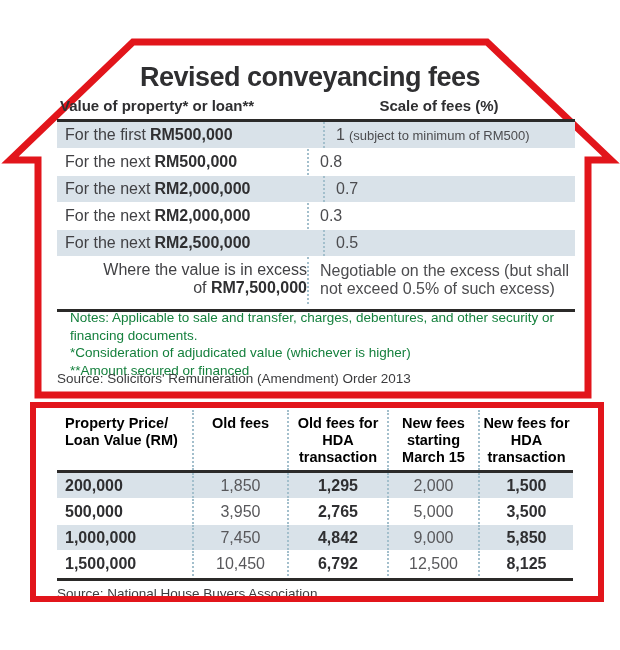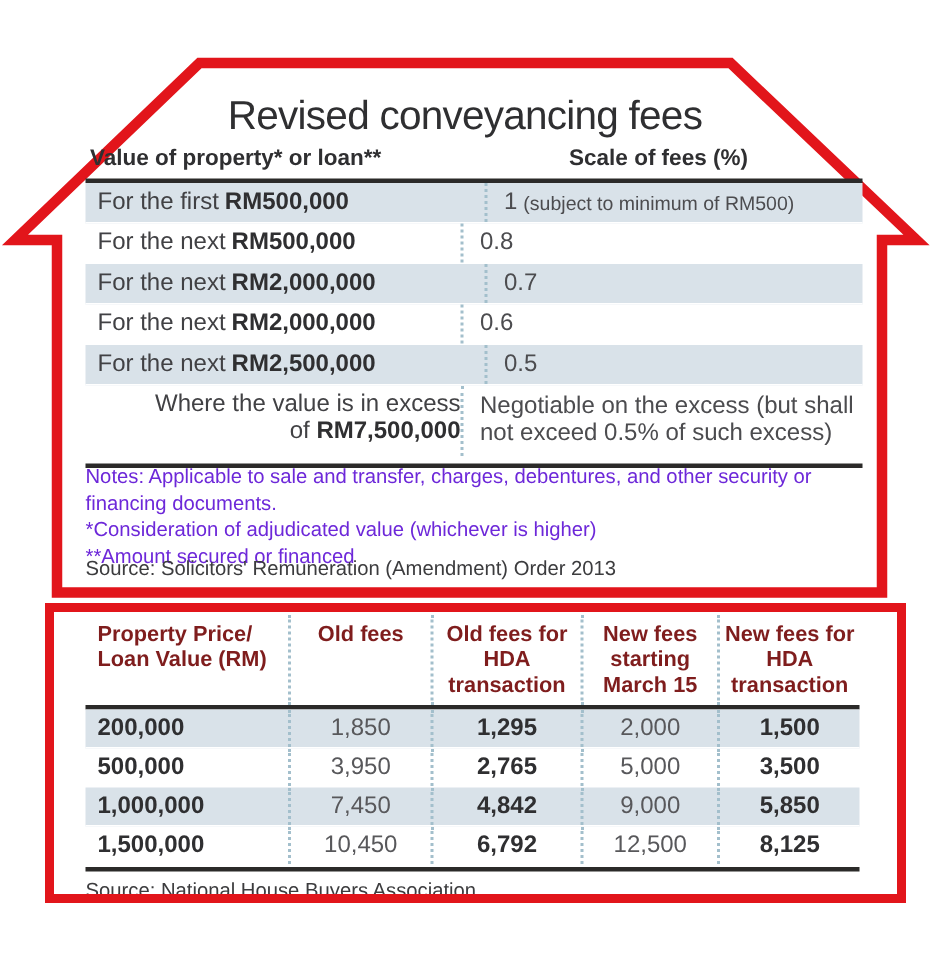--- a/index.html
+++ b/index.html
@@ -7,21 +7,21 @@
     width:620px;height:650px;position:relative;background:#ffffff;
     font-family:"Liberation Sans", sans-serif;
     color:#343436;-webkit-font-smoothing:antialiased;
   }
   .abs{position:absolute;}
   
   #house-svg{position:absolute;left:0;top:0;width:620px;height:650px;pointer-events:none;}
   
   .title{
     left:0;top:62px;width:620px;text-align:center;
-    font-size:27px;font-weight:normal;color:#2f2f31;letter-spacing:-0.5px;
+    font-size:27px;font-weight:bold;color:#2f2f31;letter-spacing:-0.5px;
   }
   
   .scale-table{left:57px;top:97px;width:518px;}
   .sth-row{display:flex;align-items:flex-end;padding-bottom:5px;}
   .sth1{width:243px;font-size:15px;font-weight:bold;color:#2f2f31;padding-left:3px;}
   .sth2{flex:1;text-align:center;font-size:15px;font-weight:bold;color:#2f2f31;}
   .sth-line{height:3px;background:#2b2a29;}
   .trow{display:flex;align-items:stretch;border-bottom:1px solid #ffffff;}
   .trow.alt{background:#d9e2e9;gap:16px;}
   .trow .c1{width:242px;display:flex;align-items:center;padding-left:8px;
@@ -30,30 +30,30 @@
             font-size:16px;color:#4c4c4f;border-left:2px dotted #a3bfcc;}
   .trow b{color:#2f2f31;}
   .trow .c1 b{margin-left:4px;}
   .trow.tall .c1, .trow.tall .c2{min-height:40px;line-height:1.15;padding-top:2px;padding-bottom:3px;}
   .trow.tall .c1{display:block;padding-top:4px;text-align:right;}
   .trow.tall .l2{display:block;}
   .trow.tall .l2 b{margin-left:0;}
   .fee-note{font-size:13px;margin-left:4px;color:#4c4c4f;}
   .sbot-line{height:3px;background:#2b2a29;margin-top:4px;}
   
-  .notes{left:57px;top:309px;width:502px;font-size:13.5px;line-height:1.3;color:#6d28d9;}
+  .notes{left:70px;top:309px;width:502px;font-size:13.5px;line-height:1.3;color:#15803d;}
   .notes p{margin:0;}
   .source-line{left:57px;top:371px;font-size:13.5px;color:#3c3c3e;}
   
   .fees-box{
     left:30px;top:402px;width:574px;height:200px;box-sizing:border-box;
     border:6px solid #e2151b;background:#ffffff;padding:2px 0 0 21px;overflow:hidden;
   }
   .fh-row{display:flex;align-items:stretch;width:516px;}
-  .fh{font-size:14.5px;font-weight:bold;color:#7f1d1d;text-align:center;
+  .fh{font-size:14.5px;font-weight:bold;color:#000000;text-align:center;
       line-height:1.18;padding-top:5px;padding-bottom:4px;}
   .fh.b2,.fh.b3,.fh.b4,.fh.b5{border-left:2px dotted #a3bfcc;}
   .fh-line{height:3px;background:#2b2a29;width:516px;}
   .frow{display:flex;align-items:stretch;width:516px;border-bottom:1px solid #ffffff;justify-content:space-between;}
   .frow.alt{background:#d9e2e9;}
   .fc{display:flex;align-items:center;justify-content:center;
       font-size:16px;min-height:25px;}
   .fc.b2,.fc.b3,.fc.b4,.fc.b5{border-left:2px dotted #a3bfcc;}
   .w1{width:135px;box-sizing:border-box;}
   .w2{width:95px;box-sizing:border-box;}
@@ -110,21 +110,21 @@
     <div class="c2">
         <span>0.7</span>
       </div>
   </div>
   <div class="trow">
     <div class="c1">
         <span>For the next </span>
         <b>RM2,000,000</b>
       </div>
     <div class="c2">
-        <span>0.6</span>
+        <span>0.3</span>
       </div>
   </div>
   <div class="trow alt">
     <div class="c1">
         <span>For the next </span>
         <b>RM2,500,000</b>
       </div>
     <div class="c2">
         <span>0.5</span>
       </div>

